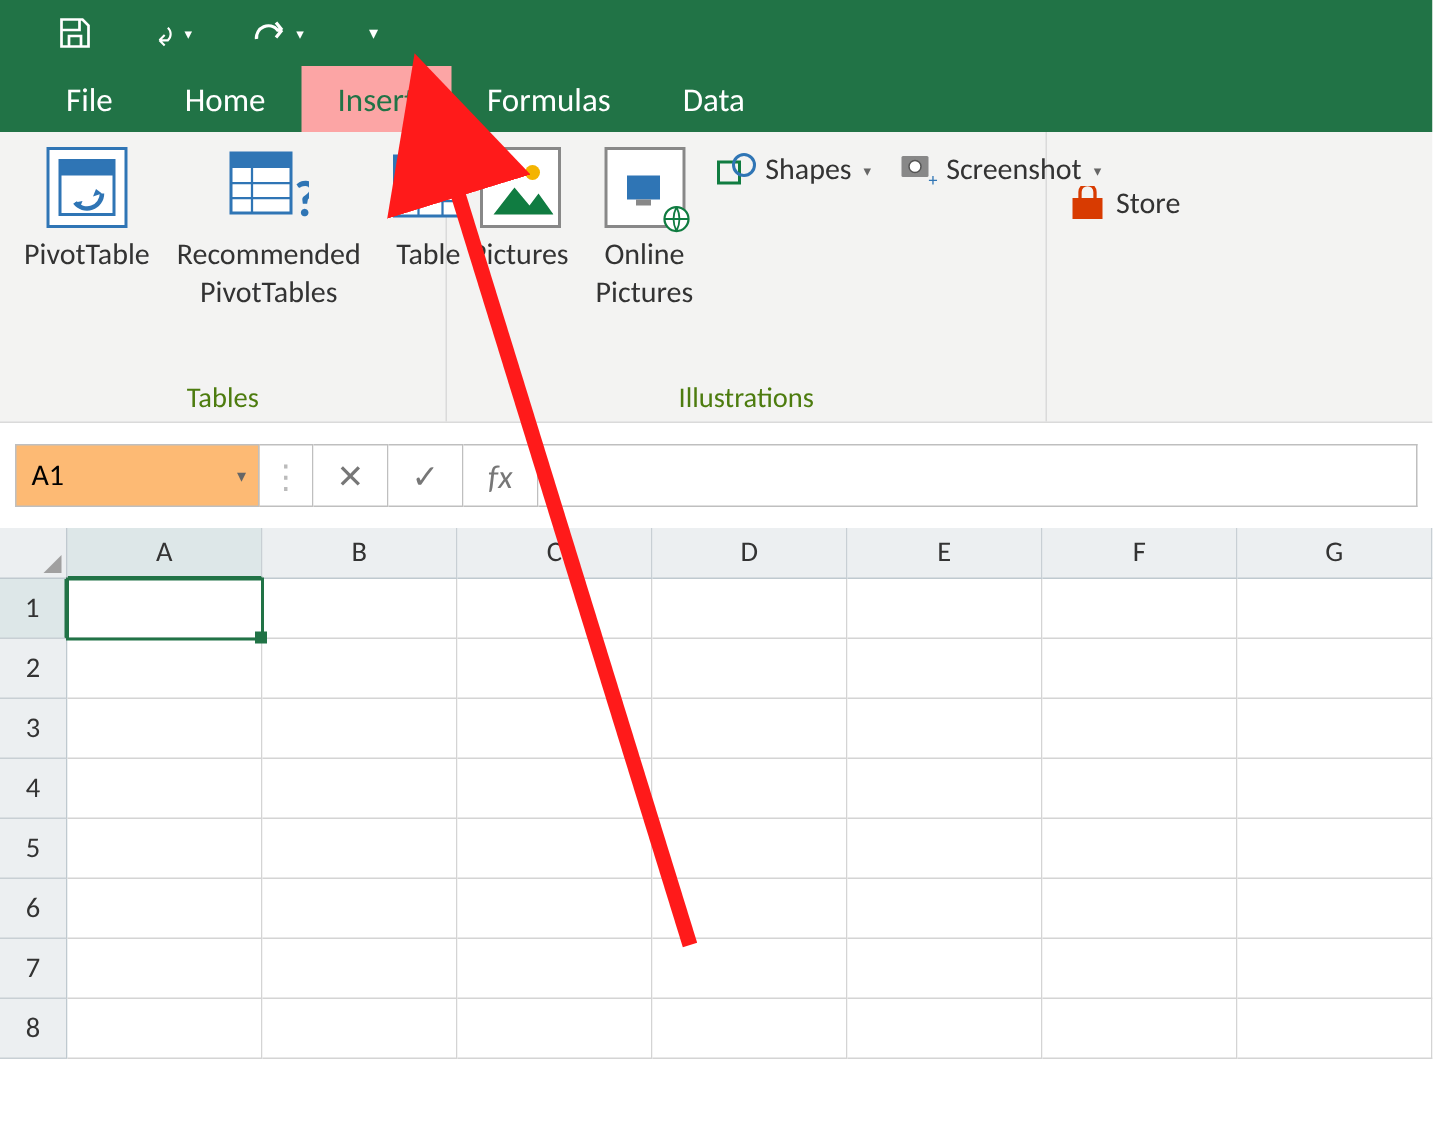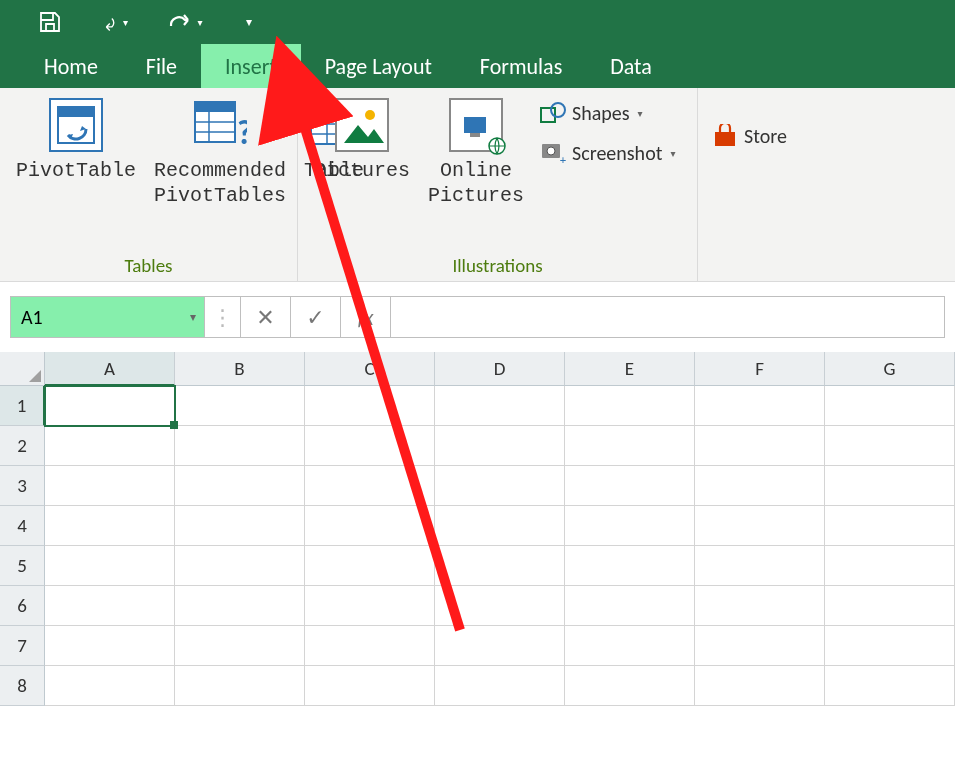--- a/index.html
+++ b/index.html
@@ -4,39 +4,39 @@
   <style>
     * { margin: 0; padding: 0; box-sizing: border-box; }
     body { font-family: 'Segoe UI', Calibri, sans-serif; width: 955px; height: 758px; overflow: hidden; background: #fff; }
 
     .green-bar { background: #217346; height: 44px; display: flex; align-items: center; padding-left: 36px; gap: 36px; }
     .tab-strip { background: #217346; height: 44px; display: flex; align-items: stretch; padding-left: 20px; }
 
     .qat-btn { width: 28px; height: 28px; display: flex; align-items: center; justify-content: center; cursor: pointer; }
 
     .tab { padding: 10px 24px; color: #fff; font-size: 22px; cursor: pointer; display: flex; align-items: center; }
-    .tab.active { background: #86efac; color: #217346; }
+    .tab.active { background: #fca5a5; color: #217346; }
 
     .ribbon { background: #f3f3f2; height: 194px; display: flex; border-bottom: 1px solid #dadada; }
     .group { display: flex; flex-direction: column; padding: 6px 10px 4px 10px; border-right: 1px solid #dadada; }
     .group-body { flex: 1; display: flex; align-items: flex-start; gap: 6px; }
     .group-label { text-align: center; color: #4d7c0f; font-size: 19px; padding-top: 4px; }
 
     .big-btn { display: flex; flex-direction: column; align-items: center; justify-content: flex-start; padding: 4px 6px; cursor: pointer; }
     .big-btn .icon-box { width: 54px; height: 54px; border: 2px solid #2f75b5; background: #fff; display: flex; align-items: center; justify-content: center; margin-bottom: 6px; }
-    .big-label { font-size: 20px; color: #333; text-align: center; line-height: 1.25; font-family: Liberation Mono, monospace; }
+    .big-label { font-size: 20px; color: #333; text-align: center; line-height: 1.25; }
 
     .small-btn { display: flex; align-items: center; gap: 6px; padding: 2px 4px; cursor: pointer; font-size: 20px; color: #333; }
     .small-icon { width: 26px; height: 26px; display: flex; align-items: center; justify-content: center; }
     .dd-caret { font-size: 10px; color: #666; margin-left: 2px; }
 
-    .stack { display: flex; flex-direction: column; gap: 10px; padding-top: 4px; }
+    .stack { display: flex; gap: 10px; padding-top: 4px; }
 
     .fn-bar { height: 42px; margin: 14px 10px 0 10px; display: flex; align-items: stretch; gap: 0; }
-    .name-box { width: 195px; border: 1px solid #bfbfbf; display: flex; align-items: center; padding: 0 10px; font-size: 20px; cursor: text; position: relative; background:#86efac; }
+    .name-box { width: 163px; border: 1px solid #bfbfbf; display: flex; align-items: center; padding: 0 10px; font-size: 20px; cursor: text; position: relative; background:#fdba74; }
     .name-caret { position: absolute; right: 8px; color: #666; font-size: 12px; }
     .fx-seg { border: 1px solid #bfbfbf; border-left: none; display: flex; align-items: center; justify-content: center; width: 50px; color: #777; font-size: 22px; background:#fff; }
     .formula-input { flex: 1; border: 1px solid #bfbfbf; border-left: none; background:#fff; padding: 0 10px; font-size: 20px; }
 
     .sheet { display: flex; margin-top: 14px; }
     .corner { width: 50px; height: 34px; background: #eceff1; border-right: 1px solid #bfc9cf; border-bottom: 1px solid #bfc9cf; position: relative; cursor: pointer; }
     .corner::after { content:''; position:absolute; right:3px; bottom:3px; width:0; height:0; border-left:12px solid transparent; border-bottom:12px solid #a0a0a0; }
     .col-heads { flex: 1; display: flex; }
     .col-head { width: 130px; height: 34px; background: #eceff1; border-right: 1px solid #c8cfd4; border-bottom: 1px solid #bfc9cf; display: flex; align-items: center; justify-content: center; color: #333; font-size: 19px; cursor: pointer; }
     .col-head.sel { background: #dde7e8; border-bottom: 2px solid #217346; }
@@ -75,24 +75,23 @@
         <path fill="none" stroke="#fff" stroke-width="2.2" d="M6 14 a8 8 0 0 1 14 -6 l3 0 M23 8 l-4 -5 M23 8 l-4 5"></path>
       </svg>
     <span class="dd-caret" style="color:#fff;margin-left:4px;">▾</span>
   </div>
   <div class="qat-btn" style="width:18px;">
     <span style="color:#fff;font-size:12px;">▾</span>
   </div>
 </div>
 
 <div class="tab-strip">
+  <div class="tab">File</div>
   <div class="tab">Home</div>
-  <div class="tab">File</div>
   <div class="tab active">Insert</div>
-  <div class="tab">Page Layout</div>
   <div class="tab">Formulas</div>
   <div class="tab">Data</div>
 </div>
 
 <div class="ribbon">
 
   <div class="group" style="width:298px;">
     <div class="group-body">
       <div class="big-btn">
         <div class="icon-box">

